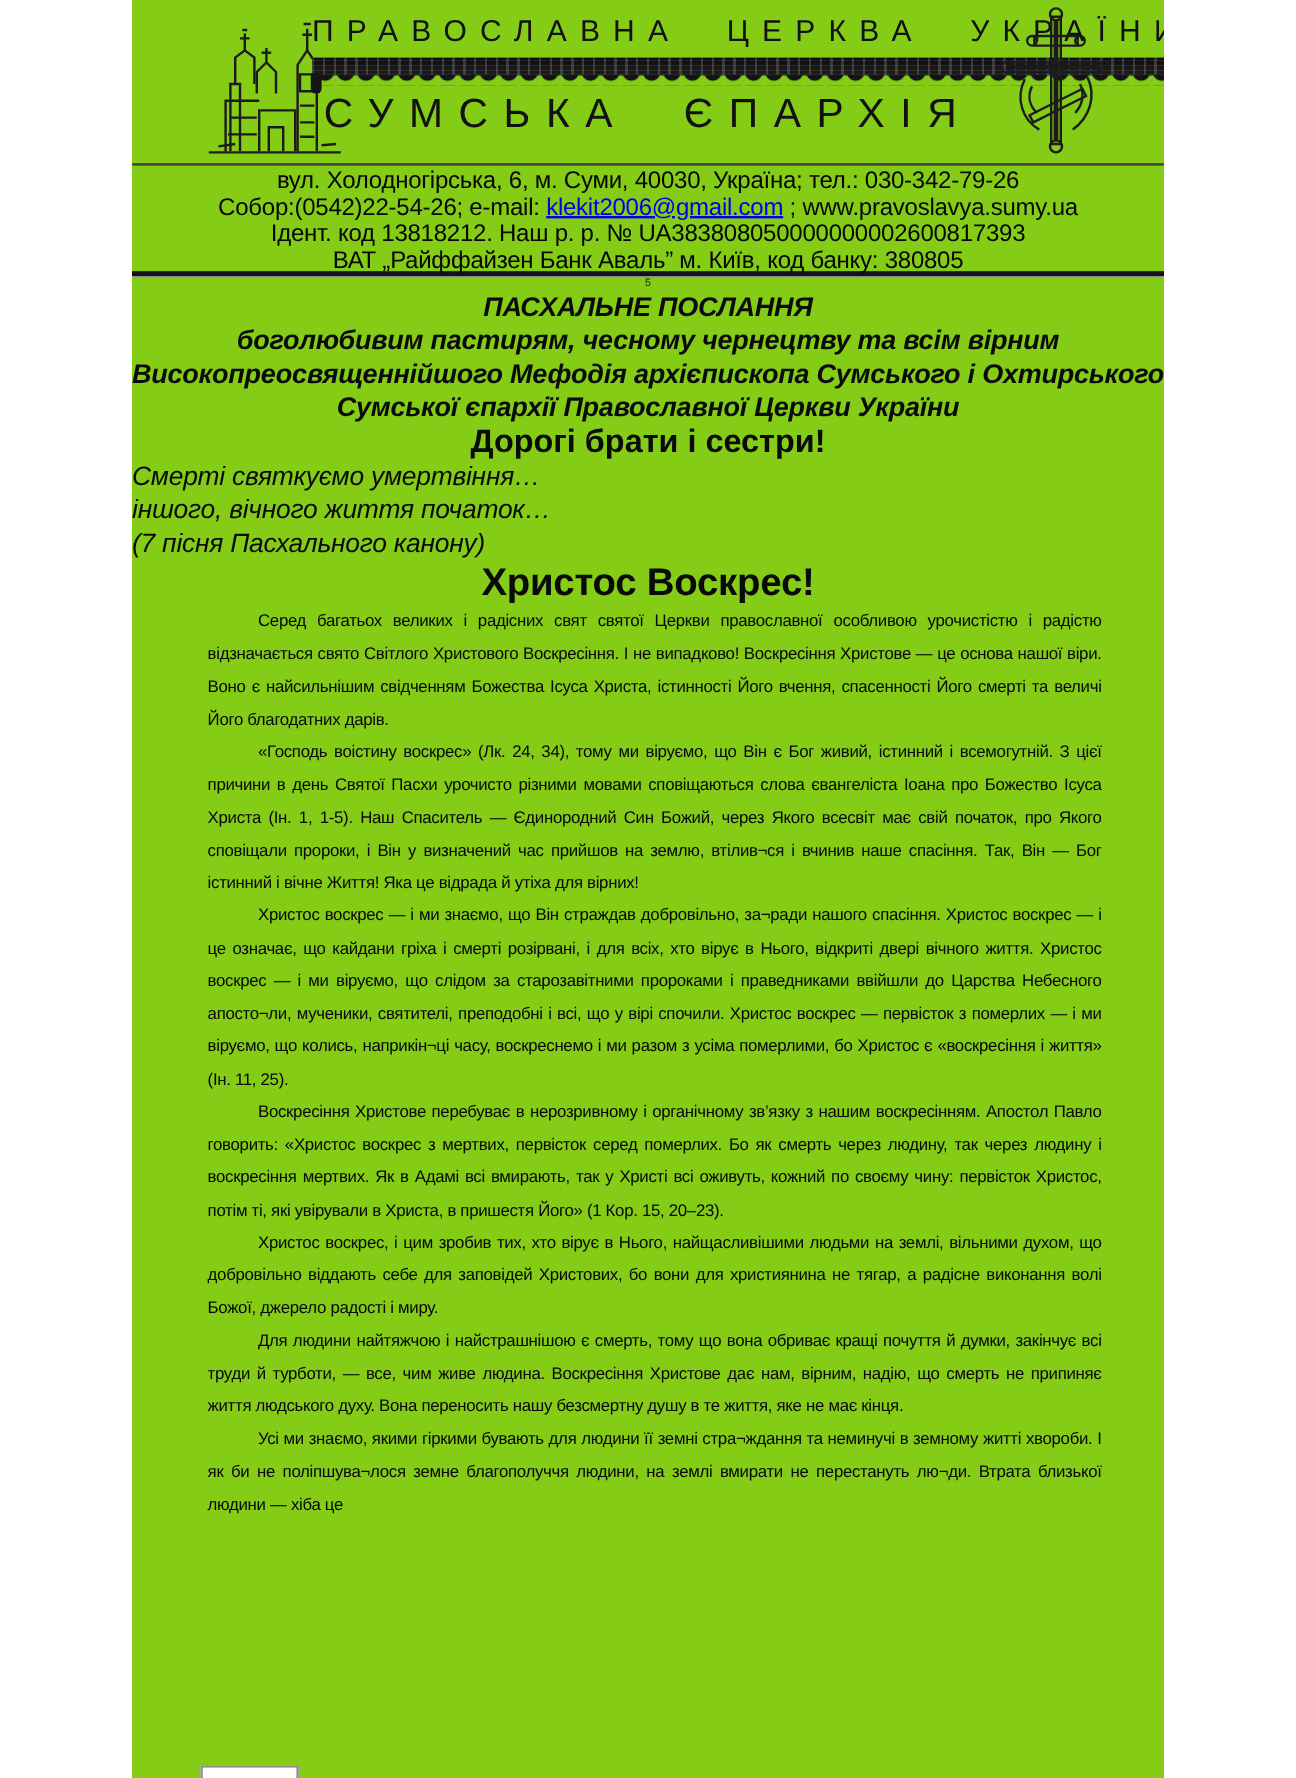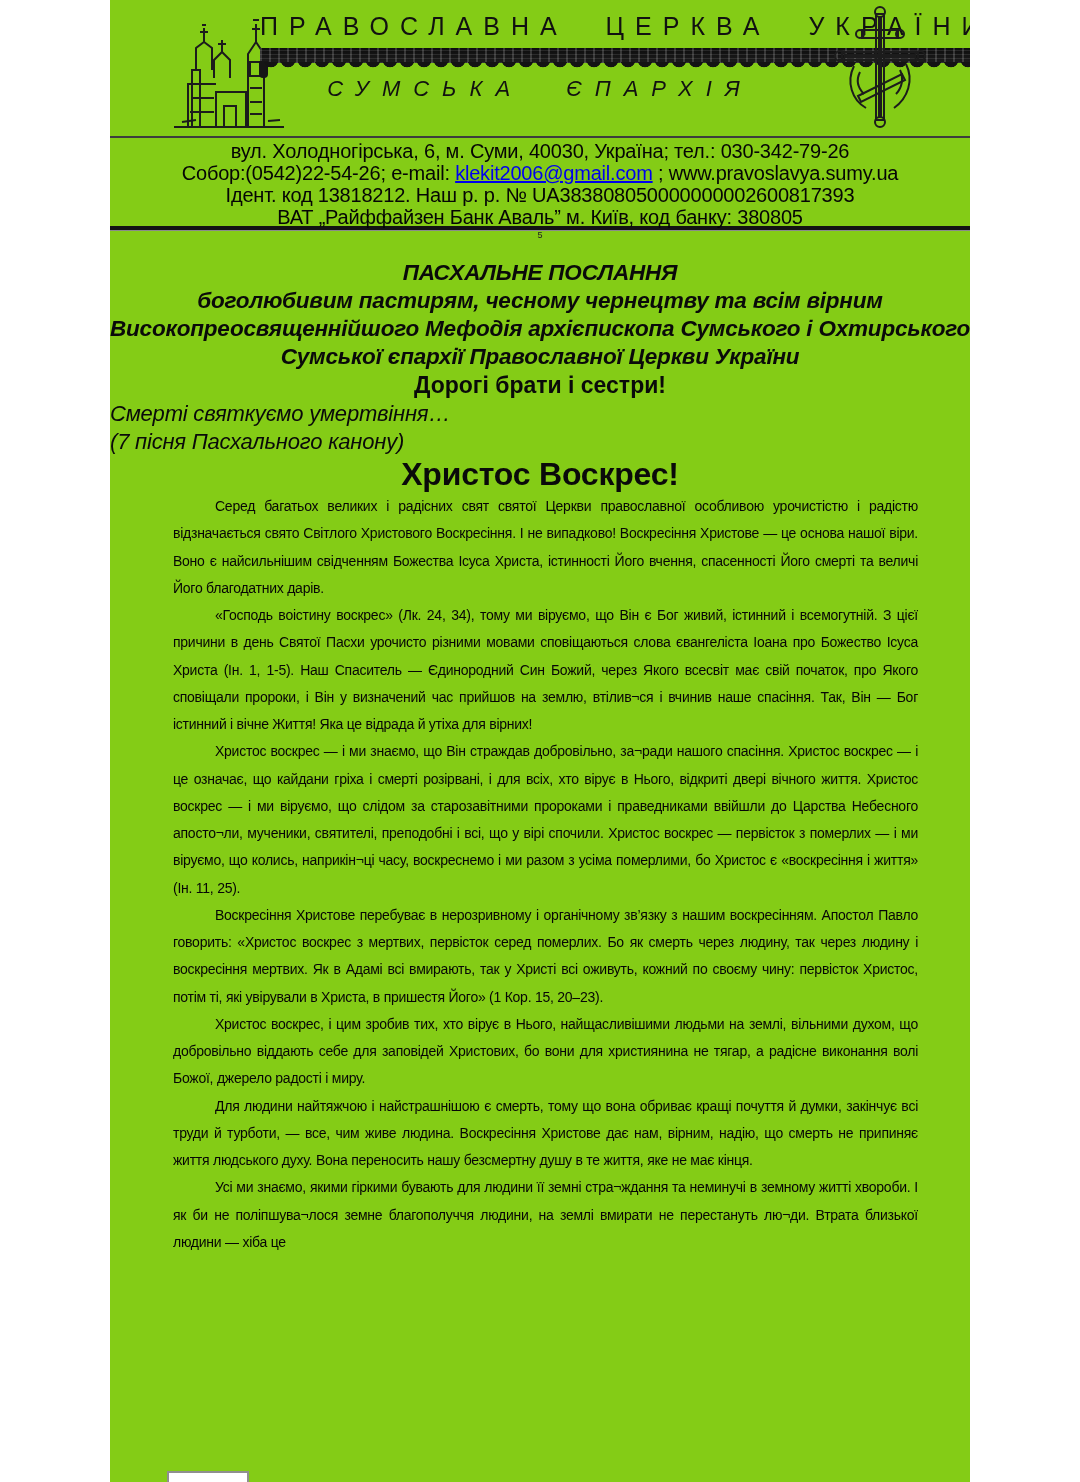--- a/index.html
+++ b/index.html
@@ -48,49 +48,49 @@
     content: ""; position: absolute; left: 3px; right: 3px; top: 14px; height: 9px;
     background: radial-gradient(circle at 8px -2px, #141414 7px, transparent 7.6px);
     background-size: 17px 9px; background-repeat: repeat-x;
   }
   .band .drop { position: absolute; top: 13px; width: 9px; height: 17px; background: #161616; }
   .band .drop.left { left: -1px; border-radius: 0 0 4px 4px; }
   .band .drop.right { right: -1px; border-radius: 0 0 4px 4px; }
 
   .eparchy-name {
     margin-top: 13px;
-    font-size: 22px; letter-spacing: 13px; word-spacing: 24px;
-    color: #111; white-space: nowrap; font-style: italic;
+    font-size: 34px; letter-spacing: 13px; word-spacing: 24px;
+    color: #111; white-space: nowrap;
   }
 
   .rule-thin { height: 2px; background: #3d3d3d; }
 
   
   .contact {
     text-align: center;
     font-size: 20px; line-height: 22px;
     padding-top: 2px; height: 88px;
     color: #050505;
     letter-spacing: -0.2px;
   }
   .email {
     color: #0000EE; text-decoration: underline; cursor: pointer; text-align: right;
   }
 
   .rule-thick { height: 4px; background: #131313; box-shadow: 0 1px 0 #8a8a8a; }
   .footnote-5 { text-align: center; font-size: 9px; line-height: 11px; height: 11px; color: #222; }
 
   
-  .epistle { text-align: center; margin-top: 18px; }
+  .epistle { text-align: center; margin-top: 1px; }
   .epistle .line {
     font-size: 22.5px; line-height: 28px;
     font-style: italic; font-weight: bold;
     letter-spacing: -0.2px;
   }
-  .salutation { font-size: 23px; line-height: 28px; font-weight: bold; text-align: center; }
+  .salutation { font-size: 27px; line-height: 28px; font-weight: bold; text-align: center; }
 
   .epigraph {
     text-align: left; padding-right: 34px; margin-top: 1px;
     font-size: 22px; line-height: 28px; font-style: italic;
     letter-spacing: -0.2px;
   }
 
   .main-heading {
     text-align: center; margin-top: 2px;
     font-size: 32px; line-height: 33px; font-weight: bold;
@@ -195,20 +195,21 @@
   <div class="epistle">
     <div class="line">ПАСХАЛЬНЕ ПОСЛАННЯ</div>
     <div class="line">боголюбивим пастирям, чесному чернецтву та всім вірним</div>
     <div class="line">Високопреосвященнійшого Мефодія архієпископа Сумського і Охтирського</div>
     <div class="line">Сумської єпархії Православної Церкви України</div>
   </div>
   <div class="salutation">Дорогі брати і сестри!</div>
 
   <div class="epigraph">
     <div>Смерті святкуємо умертвіння…</div>
+    <div>іншого, вічного життя початок…</div>
     <div>(7 пісня Пасхального канону)</div>
   </div>
 
   <div class="main-heading">Христос Воскрес!</div>
 
   <div class="body-text">
     <p>Серед багатьох великих і радісних свят святої Церкви православної особливою урочистістю і радістю відзначається свято Світлого Христового Воскресіння. І не випадково! Воскресіння Христове — це основа нашої віри. Воно є найсильнішим свідченням Божества Ісуса Христа, істинності Його вчення, спасенності Його смерті та величі Його благодатних дарів.</p>
     <p>«Господь воістину воскрес» (Лк. 24, 34), тому ми віруємо, що Він є Бог живий, істинний і всемогутній. З цієї причини в день Святої Пасхи урочисто різними мовами сповіщаються слова євангеліста Іоана про Божество Ісуса Христа (Ін. 1, 1-5). Наш Спаситель — Єдинородний Син Божий, через Якого всесвіт має свій початок, про Якого сповіщали пророки, і Він у визначений час прийшов на землю, втілив¬ся і вчинив наше спасіння. Так, Він — Бог істинний і вічне Життя! Яка це відрада й утіха для вірних!</p>
     <p>Христос воскрес — і ми знаємо, що Він страждав добровільно, за¬ради нашого спасіння. Христос воскрес — і це означає, що кайдани гріха і смерті розірвані, і для всіх, хто вірує в Нього, відкриті двері вічного життя. Христос воскрес — і ми віруємо, що слідом за старозавітними пророками і праведниками ввійшли до Царства Небесного апосто¬ли, мученики, святителі, преподобні і всі, що у вірі спочили. Христос воскрес — первісток з померлих — і ми віруємо, що колись, наприкін¬ці часу, воскреснемо і ми разом з усіма померлими, бо Христос є «воскресіння і життя» (Ін. 11, 25).</p>
     <p>Воскресіння Христове перебуває в нерозривному і органічному зв’язку з нашим воскресінням. Апостол Павло говорить: «Христос воскрес з мертвих, первісток серед померлих. Бо як смерть через людину, так через людину і воскресіння мертвих. Як в Адамі всі вмирають, так у Христі всі оживуть, кожний по своєму чину: первісток Христос, потім ті, які увірували в Христа, в пришестя Його» (1 Кор. 15, 20–23).</p>

